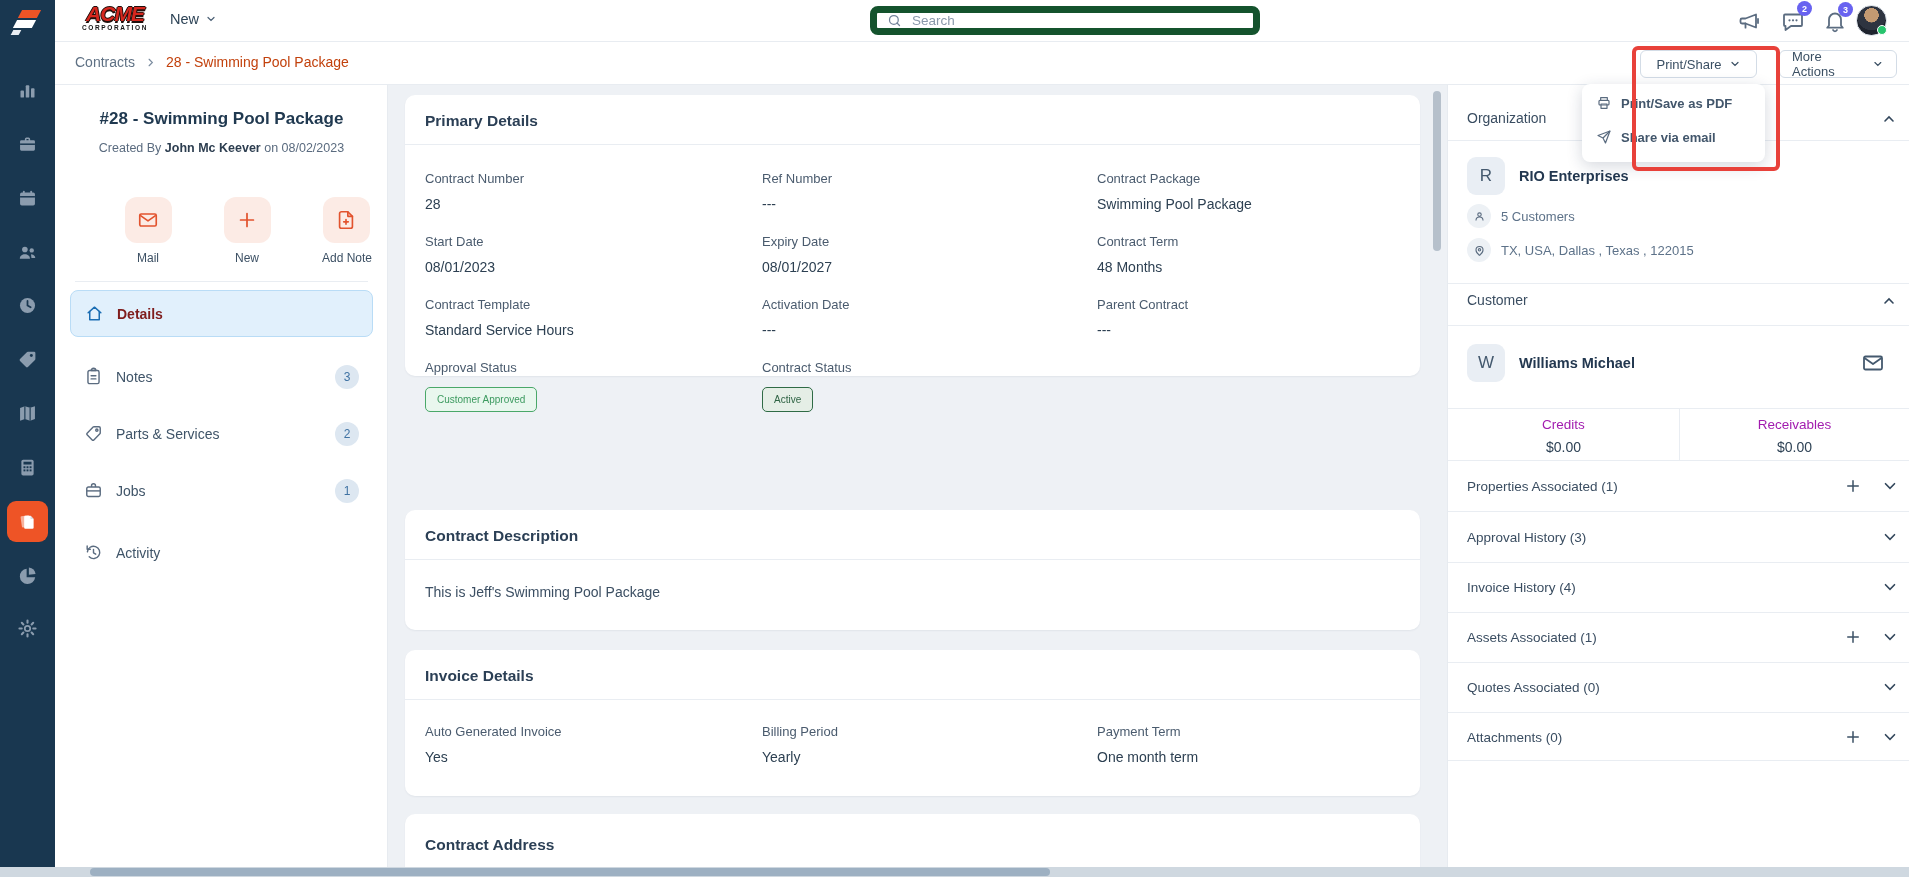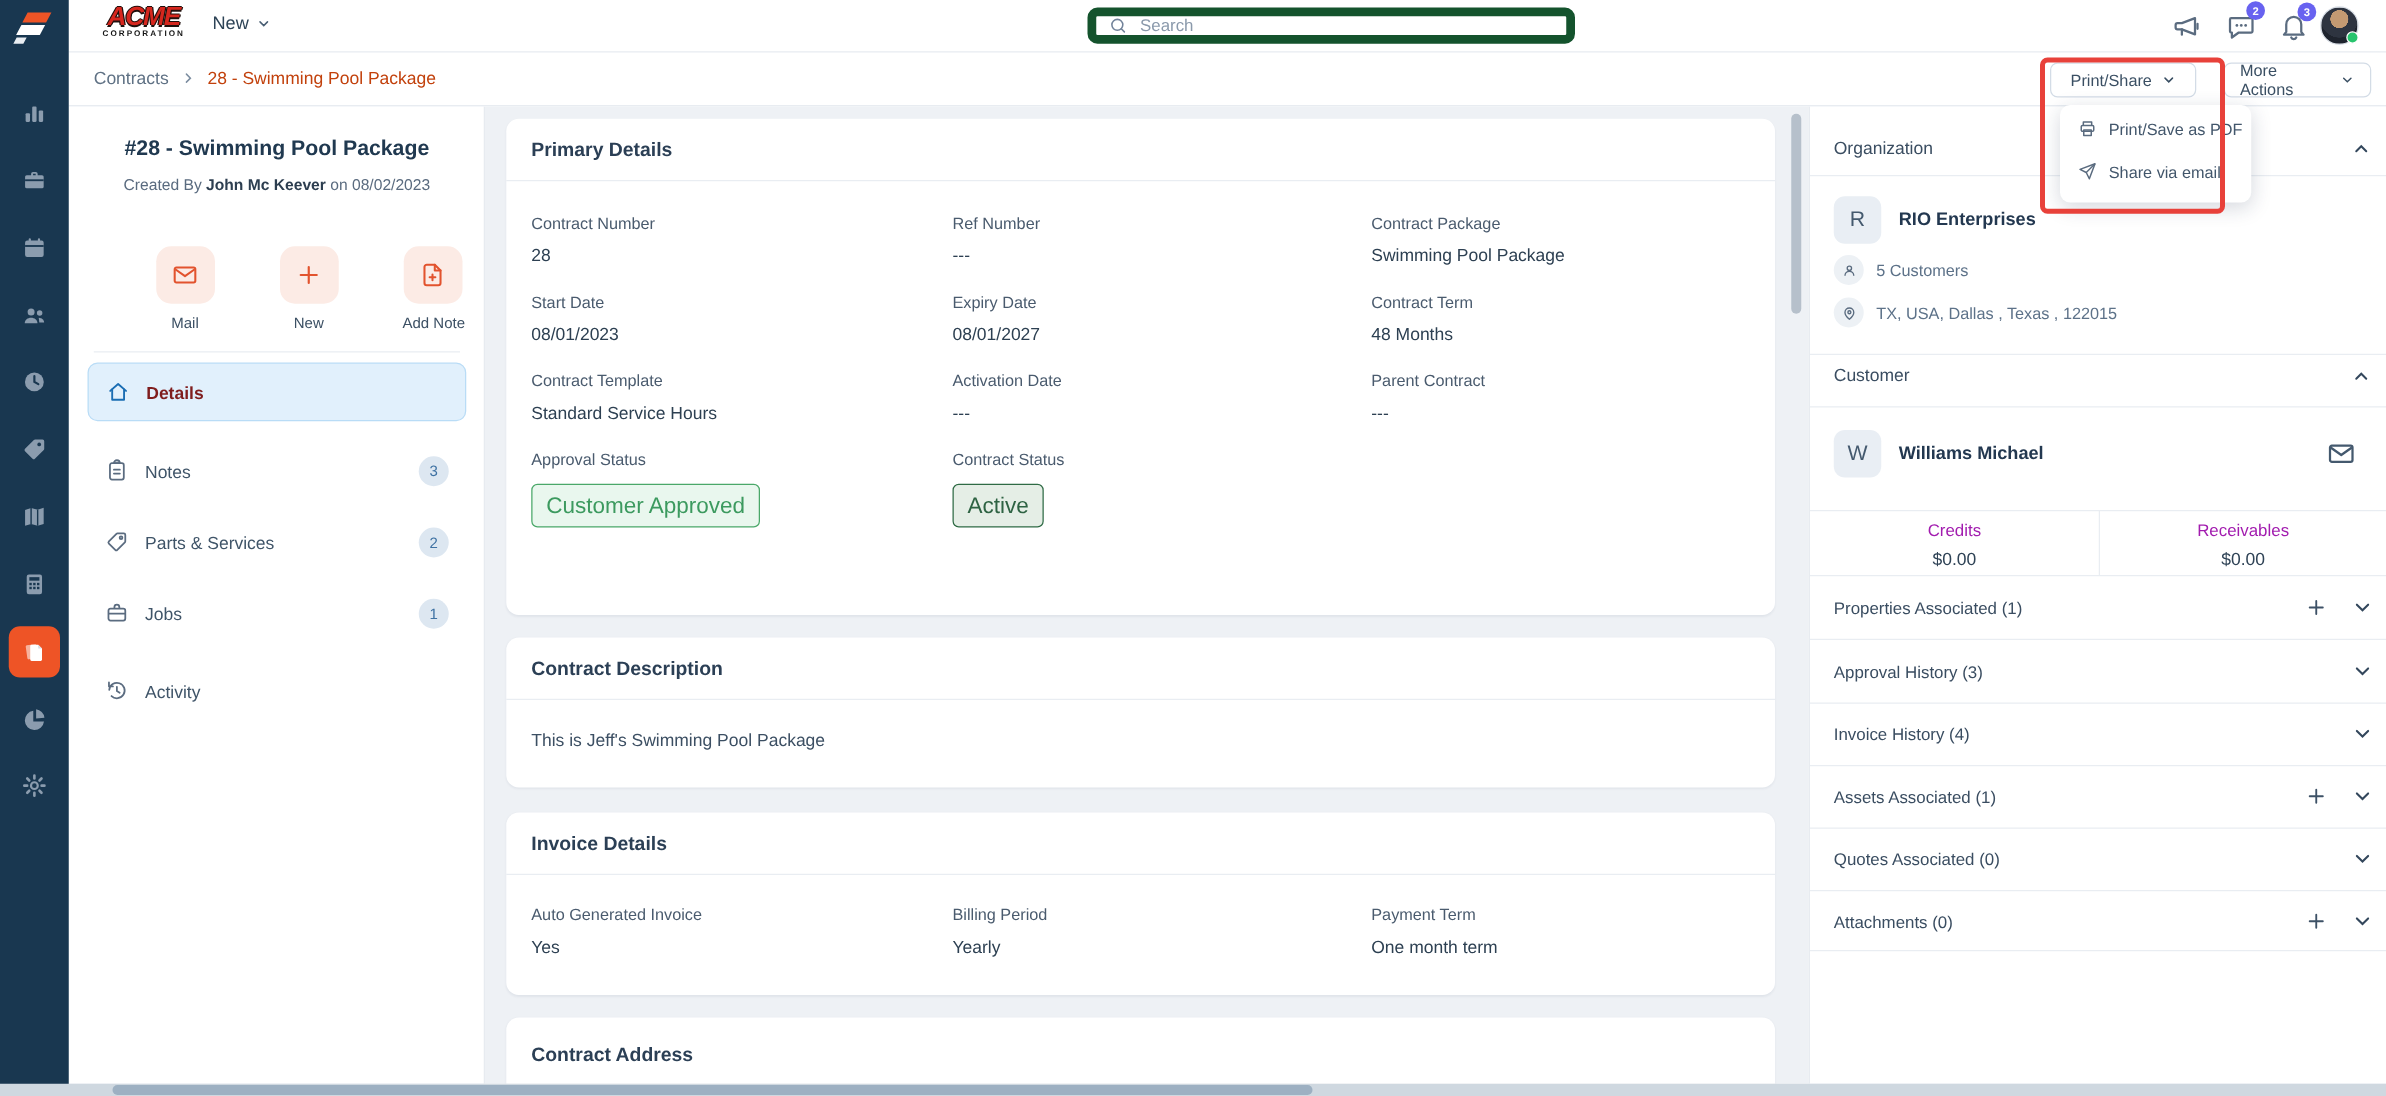--- a/index.html
+++ b/index.html
@@ -55,21 +55,21 @@
   .nav-active{background:#e1f0fc;border:1px solid #b9dcf6;}
   .nav-active .nl{color:#7f1d1d;font-weight:700;}
   .nbadge{width:24px;height:24px;border-radius:50%;background:#dde7f1;color:#3f72a3;font-size:12px;display:flex;align-items:center;justify-content:center;}
 
   
   .card{position:absolute;background:#fff;border-radius:10px;box-shadow:0 1px 2px rgba(16,40,70,.06);}
   .cardhead{padding:17px 20px 14px 20px;font-size:15.5px;font-weight:700;color:#2b3f55;border-bottom:1px solid #e9edf2;}
   .fgrid{display:grid;grid-template-columns:337px 335px 1fr;row-gap:22px;padding:26px 20px 0 20px;}
   .fld .flabel{font-size:13px;color:#4a5b6e;margin-bottom:10px;}
   .fld .fvalue{font-size:14px;color:#2d4052;}
-  .badge{display:inline-block;font-size:18px;border-radius:5px;padding:6px 11px;margin-top:2px;}
+  .badge{display:inline-block;font-size:10px;border-radius:5px;padding:6px 11px;margin-top:2px;}
   .badge-approved{background:#e9f7ee;border:1px solid #4aa869;color:#3c9a5f;}
   .badge-active{background:#e5eee6;border:1.5px solid #2f6b45;color:#2e6343;}
   .plaintext{padding:24px 20px;font-size:14px;color:#3c4f63;}
 
   
   .vscroll{position:absolute;left:1378px;top:6px;width:8px;height:160px;border-radius:4px;background:#b6c0cb;}
   .hscroll{position:absolute;left:0;top:867px;width:1909px;height:10px;background:#cfd8e0;z-index:9;}
   .hthumb{position:absolute;left:90px;top:1px;width:960px;height:8px;border-radius:4px;background:#9db0c2;}
 
   
@@ -84,21 +84,21 @@
   .halfcell .hl{font-size:13.5px;color:#a21caf;margin-bottom:7px;}
   .halfcell .hv{font-size:14px;color:#2f4356;font-weight:500;}
   .vcut{position:absolute;left:231px;top:323px;height:52px;border-left:1px solid #e9edf2;}
   .rsec{position:absolute;left:19px;font-size:13.5px;color:#3a4d61;font-weight:500;}
   .rplus{position:absolute;left:396px;width:18px;height:18px;cursor:pointer;}
   .rchev{position:absolute;left:433px;width:18px;height:18px;cursor:pointer;}
   .rchev-head{position:absolute;left:433px;width:16px;height:16px;cursor:pointer;}
   .mailbtn{position:absolute;left:413px;width:24px;height:24px;cursor:pointer;}
 
   
-  .dropdown{position:absolute;left:1648px;top:84px;width:153px;height:78px;background:#fff;border-radius:8px;box-shadow:0 4px 16px rgba(20,40,70,.18);z-index:20;}
+  .dropdown{position:absolute;left:1582px;top:84px;width:183px;height:78px;background:#fff;border-radius:8px;box-shadow:0 4px 16px rgba(20,40,70,.18);z-index:20;font-weight:bold;}
   .ditem{position:absolute;left:14px;display:flex;align-items:center;gap:9px;font-size:13px;color:#42566b;cursor:pointer;white-space:nowrap;}
   .redbox{position:absolute;left:1632px;top:46px;width:148px;height:125px;border:4px solid #e8413a;border-radius:6px;z-index:30;pointer-events:none;}
 </style>
 </head>
 <body>
 
 <div class="app">
 
   <aside class="sidebar">
     <div class="slogo">
@@ -313,21 +313,21 @@
         <svg width="19" height="19" viewBox="0 0 24 24" fill="none" stroke="#5b6c80" stroke-width="1.8" stroke-linecap="round" stroke-linejoin="round">
             <path d="M4.3 11.2a7.8 7.8 0 11 2.3 6.3"></path>
             <path d="M4 3.8v4h4"></path>
             <path d="M12 8.2v4.2l2.8 1.7"></path>
           </svg>
         <span class="nl">Activity</span>
       </div>
     </section>
 
     <section>
-      <div class="card" style="left:350px;top:10px;width:1015px;height:397px">
+      <div class="card" style="left:350px;top:10px;width:1015px;height:281px">
         <div class="cardhead">Primary Details</div>
         <div class="fgrid">
           <div class="fld">
               <div class="flabel">Contract Number</div>
               <div class="fvalue">28</div>
             </div>
           <div class="fld">
               <div class="flabel">Ref Number</div>
               <div class="fvalue">---</div>
             </div>

